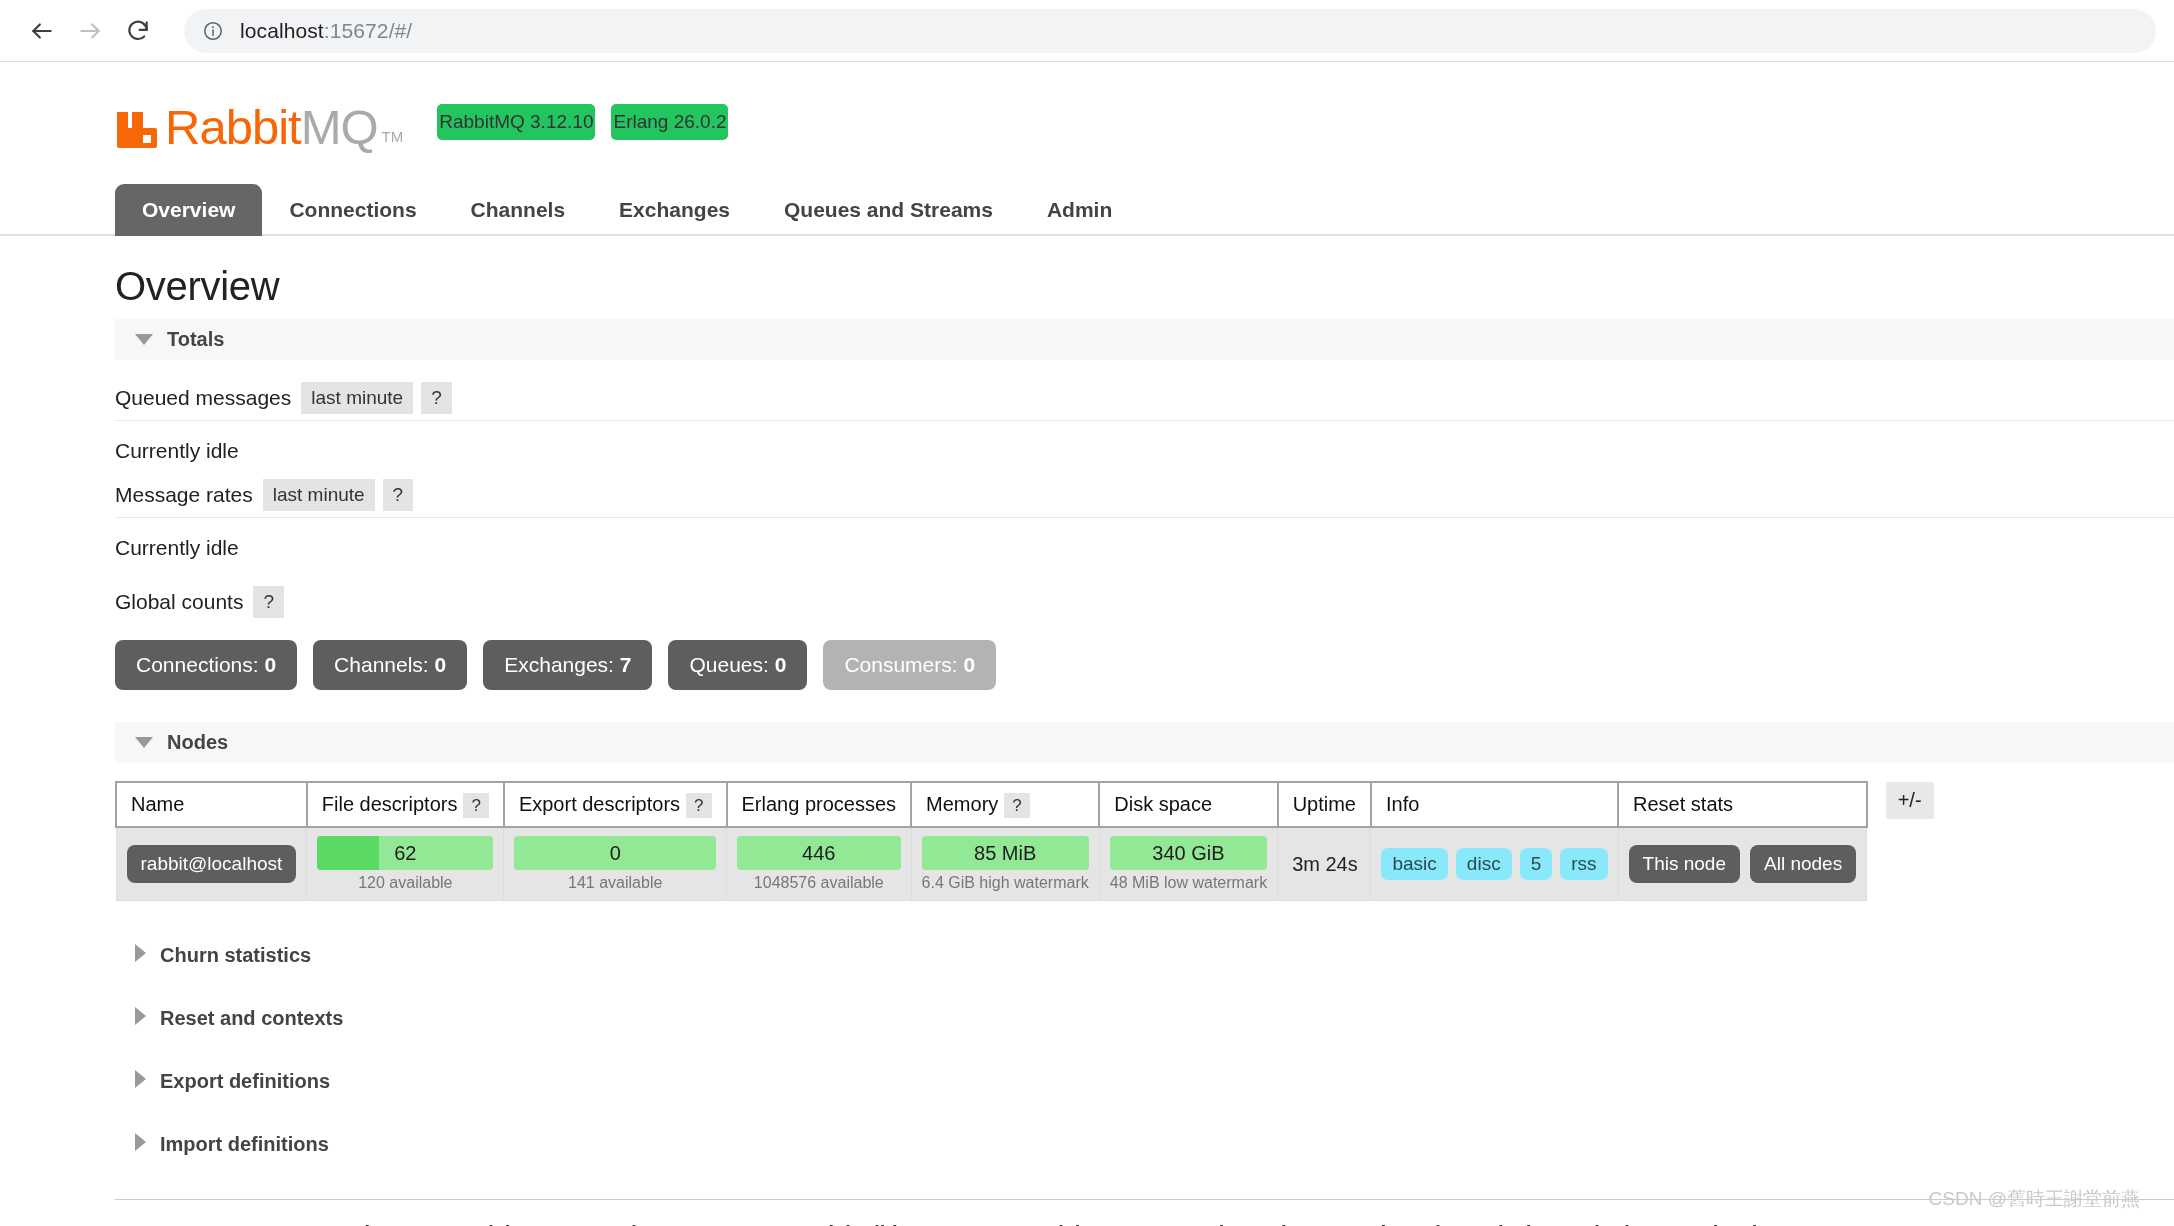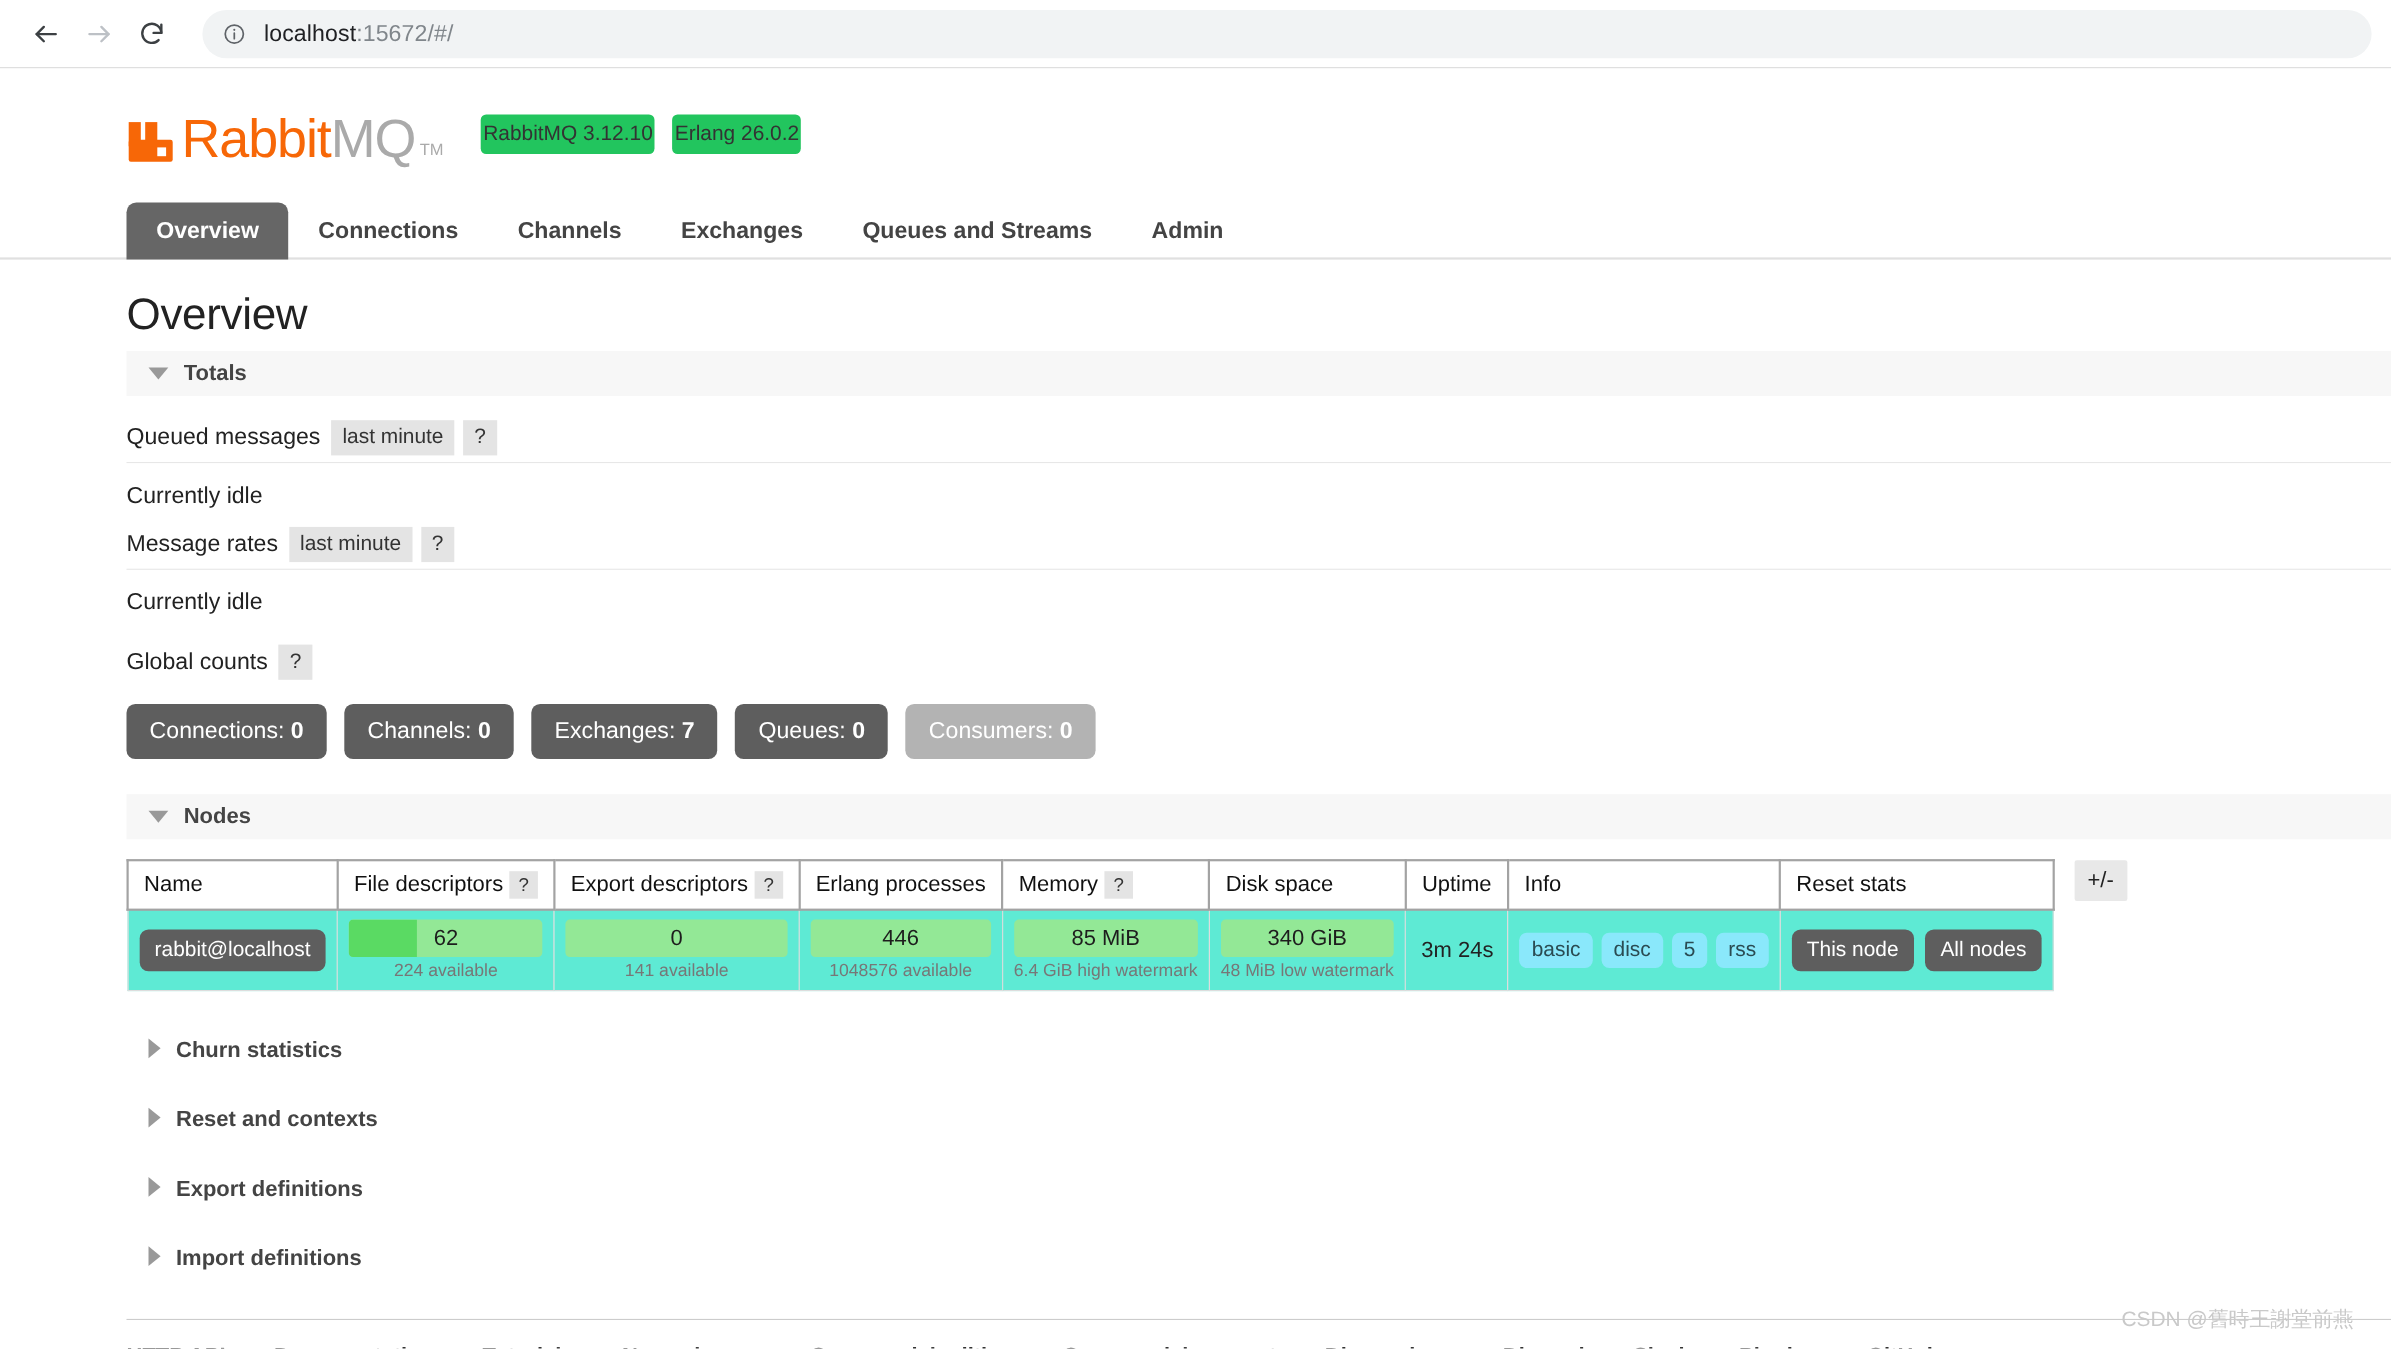--- a/index.html
+++ b/index.html
@@ -210,21 +210,21 @@
     font-weight: 400;
     color: #111111;
     text-align: left;
     padding: 10px 14px;
     border: 2px solid #a3a3a3;
     white-space: nowrap;
     vertical-align: middle;
   }
   table.nodes td {
     border: 1px solid #dddddd;
-    background: #5eead4;
+    background: #e5e5e5;
     padding: 8px 10px;
     vertical-align: middle;
   }
   th .chip { font-size: 17px; padding: 3px 8px; margin-left: 6px; margin-right: 0; }
 
   .node-badge {
     display: inline-block;
     background: #5e5e5e;
     color: #ffffff;
     border-radius: 8px;
@@ -454,21 +454,21 @@
             <tr>
               <td>
                 <span class="node-badge">rabbit@localhost</span>
               </td>
               <td>
                 <div class="gauge">
                   <div class="gauge-bar">
                     <div class="gauge-fill" style="width: 35%;"></div>
                     <span class="gauge-value">62</span>
                   </div>
-                  <div class="gauge-sub">224 available</div>
+                  <div class="gauge-sub">120 available</div>
                 </div>
               </td>
               <td>
                 <div class="gauge">
                   <div class="gauge-bar">
                     <div class="gauge-fill" style="width: 0%;"></div>
                     <span class="gauge-value">0</span>
                   </div>
                   <div class="gauge-sub">141 available</div>
                 </div>

